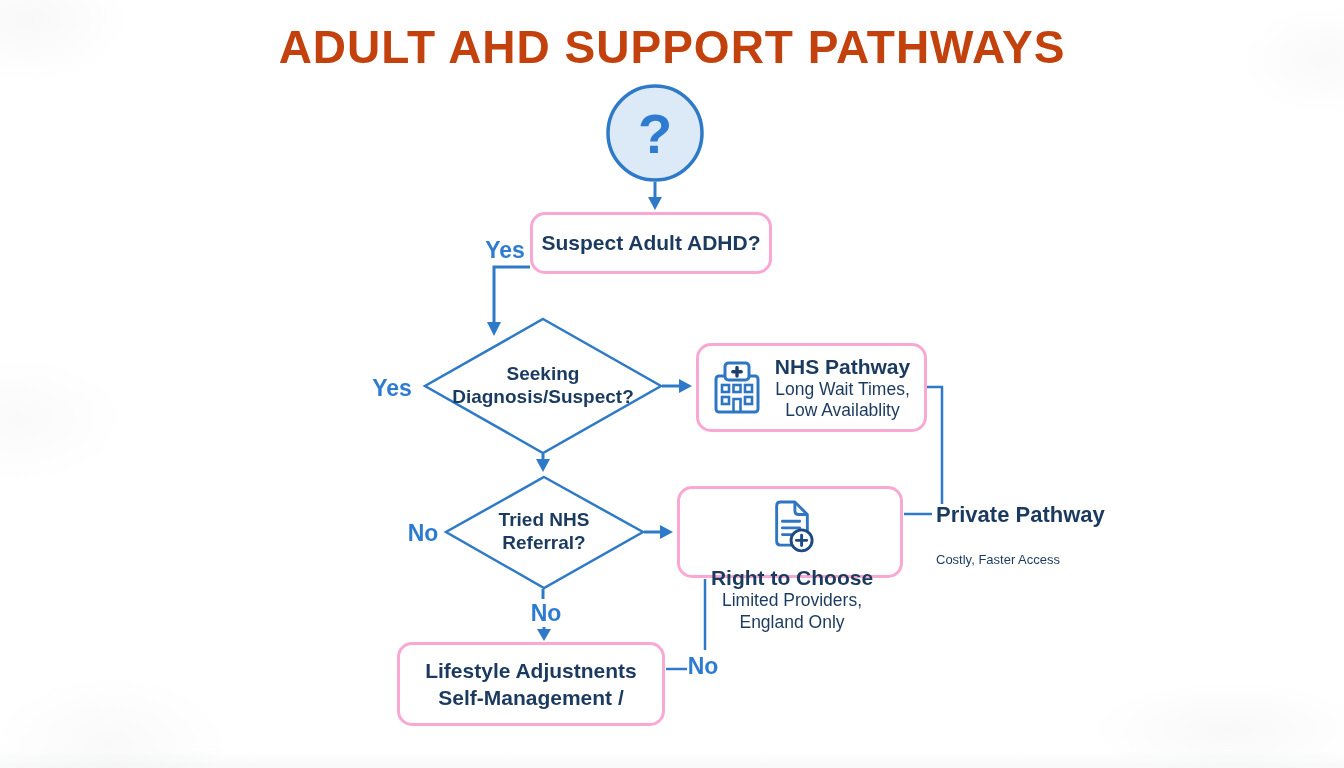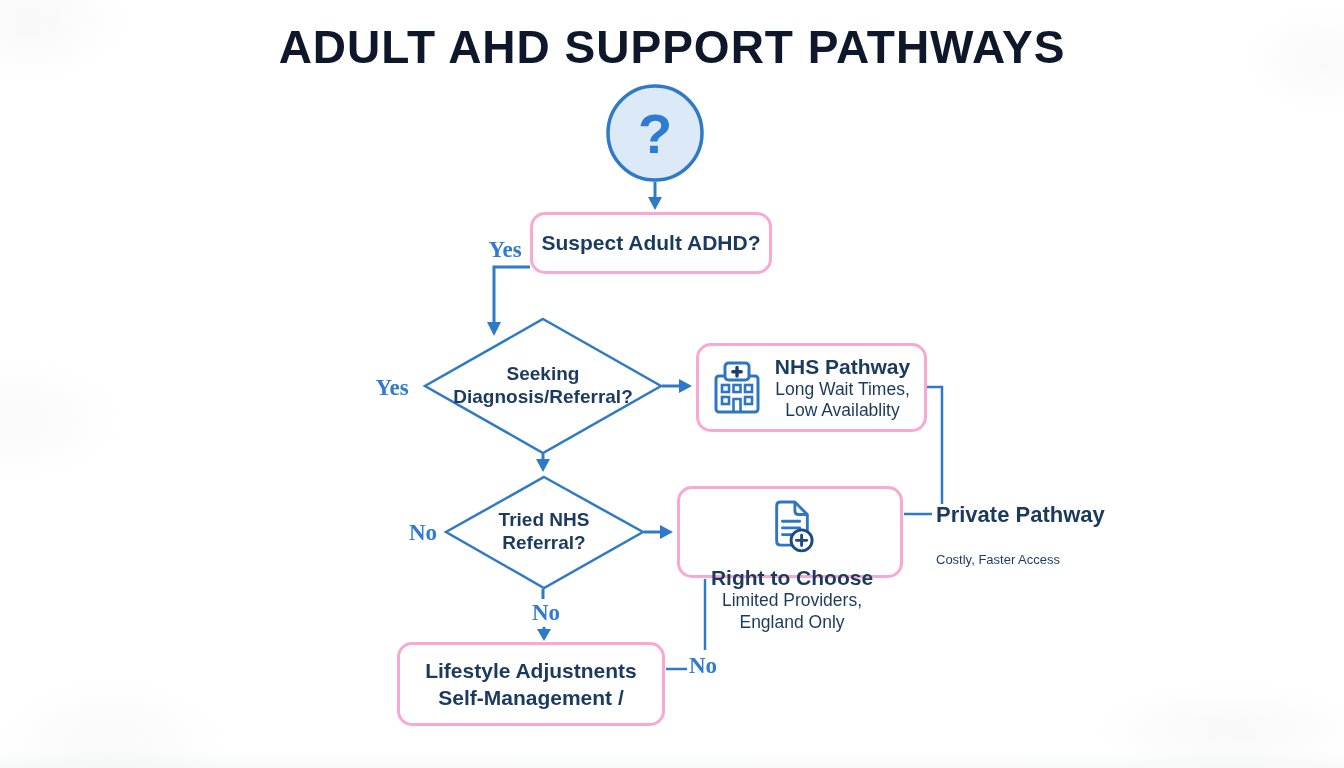--- a/index.html
+++ b/index.html
@@ -13,21 +13,21 @@
       radial-gradient(140px 90px at 30px 20px, rgba(120,125,130,.05), transparent 70%),
       radial-gradient(120px 80px at 1325px 60px, rgba(120,125,130,.045), transparent 70%),
       radial-gradient(150px 90px at 20px 420px, rgba(120,125,130,.04), transparent 70%),
       radial-gradient(170px 100px at 110px 745px, rgba(120,125,130,.045), transparent 70%),
       radial-gradient(200px 70px at 1230px 730px, rgba(120,125,130,.05), transparent 70%),
       linear-gradient(to top, rgba(120,130,140,.05), rgba(120,130,140,0) 18px);
   }
   svg.layer{position:absolute;left:0;top:0;}
   .title{
     position:absolute;left:0;top:20px;width:100%;text-align:center;
-    font-size:46px;font-weight:bold;letter-spacing:1px;color:#0f172a;
+    font-size:46px;font-weight:bold;letter-spacing:1px;color:#c2410c;
   }
   .qmark{
     position:absolute;left:608px;top:86px;width:94px;height:94px;
     display:flex;align-items:center;justify-content:center;
     font-size:56px;font-weight:bold;color:#2e7cd1;
   }
   .box{
     position:absolute;background:#ffffff;border:3px solid #f9a8d4;border-radius:15px;
     box-sizing:border-box;display:flex;align-items:center;justify-content:center;
     color:#1b3a5f;
@@ -37,21 +37,21 @@
   .iconwrap{flex:0 0 auto;display:flex;align-items:center;}
   .icontext{flex:1 1 auto;display:flex;flex-direction:column;align-items:center;text-align:center;}
   .icontext .t{font-weight:bold;font-size:21px;line-height:1.2;}
   .icontext .s{font-size:17.5px;line-height:1.22;}
   .dlabel{
     position:absolute;transform:translate(-50%,-50%);text-align:center;
     font-weight:bold;font-size:19px;line-height:1.2;color:#1b3a5f;white-space:nowrap;
   }
   .elabel{
     position:absolute;transform:translate(-50%,-50%);
-    font-weight:bold;font-size:23px;color:#2e7cd1;white-space:nowrap;font-family:Liberation Serif, serif;
+    font-weight:bold;font-size:23px;color:#2e7cd1;white-space:nowrap;
   }
   .endlabel{position:absolute;color:#1b3a5f;}
   .endlabel .t{font-weight:bold;font-size:22px;line-height:1.2;}
   .endlabel .s{font-size:13px;line-height:1.3;margin-top:24px;}
 </style>
 </head>
 <body>
 
 <div class="stage">
 
@@ -107,21 +107,21 @@
   <div class="title">ADULT AHD SUPPORT PATHWAYS</div>
 
   <div class="qmark">?</div>
 
   <div class="box simple" style="left:530px;top:212px;width:242px;height:62px;">
     <span>Suspect Adult ADHD?</span>
   </div>
 
   <div class="dlabel" style="left:543px;top:386px;">
     <div>Seeking</div>
-    <div>Diagnosis/Referral?</div>
+    <div>Diagnosis/Suspect?</div>
   </div>
 
   <div class="box iconbox" style="left:696px;top:343px;width:231px;height:89px;">
     <span class="iconwrap">
       <svg width="48" height="54" viewBox="0 0 48 54">
         <rect x="3" y="15" width="42" height="36" rx="3" fill="#ffffff" stroke="#2e76c2" stroke-width="3"></rect>
         <rect x="12" y="2" width="24" height="17" rx="3.5" fill="#ffffff" stroke="#2e76c2" stroke-width="3"></rect>
         <path d="M24 6.5 V15 M19.8 10.7 H28.2" stroke="#1e3f69" stroke-width="3.4" stroke-linecap="round" fill="none"></path>
         <rect x="9" y="24" width="7" height="7" fill="none" stroke="#2e76c2" stroke-width="2.6"></rect>
         <rect x="20.5" y="24" width="7" height="7" fill="none" stroke="#2e76c2" stroke-width="2.6"></rect>

